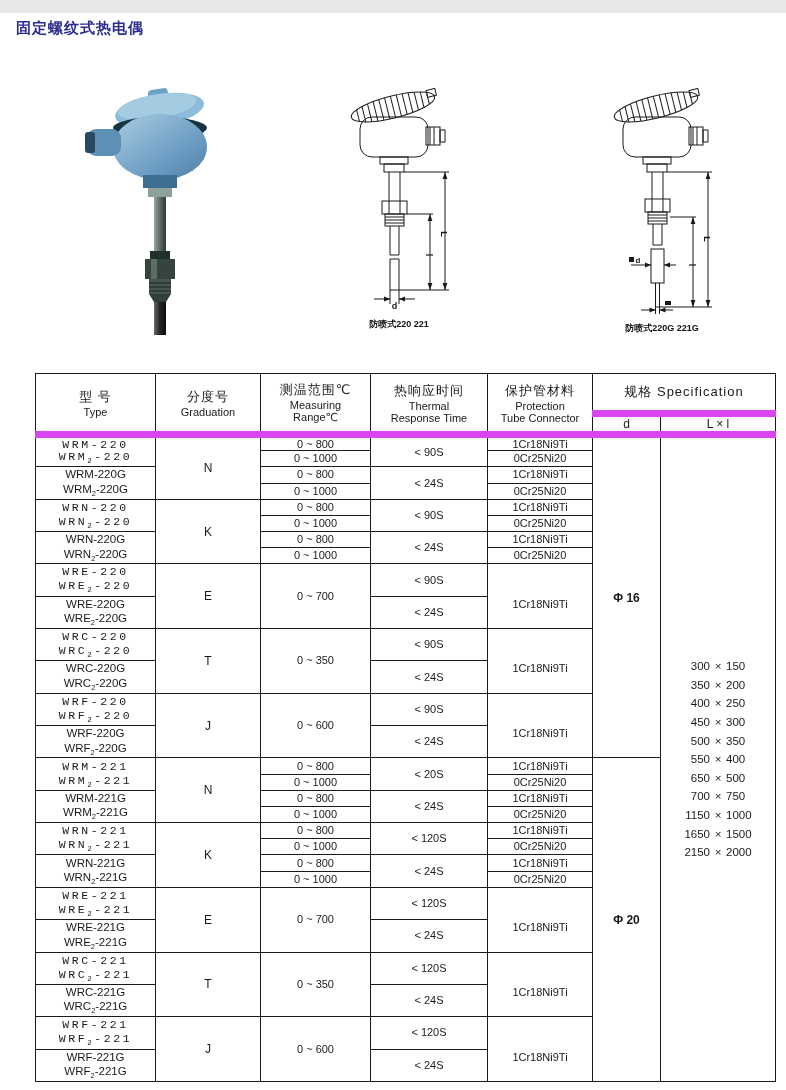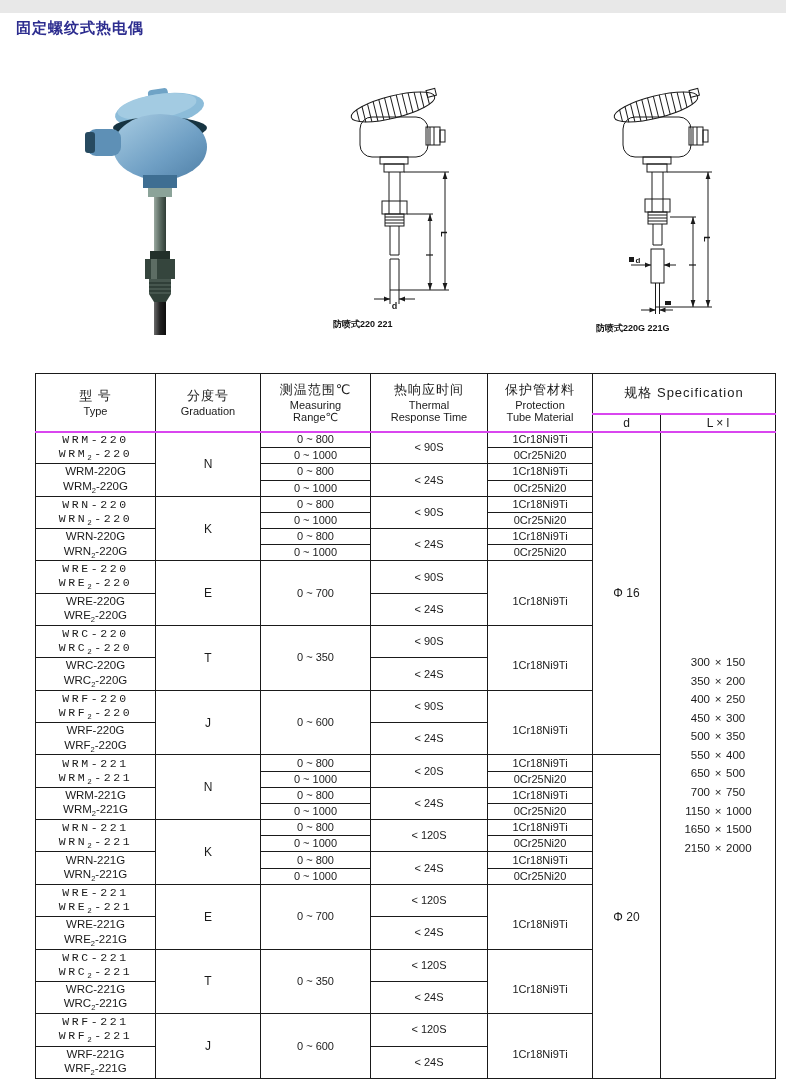--- a/index.html
+++ b/index.html
@@ -9,48 +9,48 @@
     font-family:"Liberation Sans","DejaVu Sans",sans-serif; color:#1a1a1a;
   }
   
   .titles { position:absolute; left:16px; top:6px; }
   .title-zh { font-size:15px; font-weight:bold; color:#2d2d8f; letter-spacing:1px; }
   .title-en { font-size:14.5px; font-weight:bold; color:#2d2d8f; margin-top:4px; }
   
   .fig-photo { position:absolute; left:85px; top:70px; }
   .fig-d1 { position:absolute; left:333px; top:74px; width:132px; }
   .fig-d2 { position:absolute; left:596px; top:74px; width:132px; }
-  .fig-caption { font-size:9px; font-weight:bold; margin-top:3px; color:#111; }
+  .fig-caption { font-size:9px; font-weight:bold; text-align:center; margin-top:3px; color:#111; }
   .linework { stroke:#1a1a1a; stroke-width:1; fill:none; }
   
   table.spec {
     position:absolute; left:35px; top:360px; width:740px;
     border-collapse:collapse; table-layout:fixed;
     border:1.6px solid #1a1a1a;
   }
   table.spec th, table.spec td {
     border-left:1px solid #1a1a1a; border-right:1px solid #1a1a1a;
     padding:0; text-align:center; vertical-align:middle;
   }
   thead tr.hr1 { height:40px; }
   thead tr.hr2 { height:18px; }
-  thead th { font-weight:normal; border-bottom:2px solid #d946ef; }
+  thead th { font-weight:normal; border-bottom:7px solid #d946ef; }
   .h-zh { font-size:13px; letter-spacing:1px; }
   .h-en { font-size:11px; letter-spacing:0; }
   .h-sub { font-size:12px; }
   tbody tr { height:16.18px; }
   tbody td { font-size:11px; line-height:1; }
   .bsep { border-bottom:1px solid #1a1a1a; }
   .c-type { text-align:left; padding-left:9px; font-size:11.5px; white-space:nowrap; }
   .c-type.sp { letter-spacing:2.6px;font-family:Liberation Mono, monospace; }
   .c-type sub { font-size:7.5px; }
   .c-grad { font-size:12px; }
   .c-resp, .c-range, .c-mat { font-size:11px; }
   .c-mat.low { padding-top:16px; }
-  .c-d { font-size:12px; }
+  .c-d { font-size:12px;font-weight:bold; }
   .c-lxl { vertical-align:middle; }
   .spec-line { display:grid; grid-template-columns:42px 16px 42px; justify-content:center; line-height:18.6px; font-size:11.5px; }
   .spec-line .a { text-align:right; }
   .spec-line .x { text-align:center; }
   .spec-line .b { text-align:left; }
 </style>
 </head>
 <body>
 
 <div class="page">
@@ -270,21 +270,21 @@
           <div class="h-en">Range℃</div>
         </th>
         <th rowspan="2">
           <div class="h-zh">热响应时间</div>
           <div class="h-en">Thermal</div>
           <div class="h-en">Response Time</div>
         </th>
         <th rowspan="2">
           <div class="h-zh">保护管材料</div>
           <div class="h-en">Protection</div>
-          <div class="h-en">Tube Material</div>
+          <div class="h-en">Tube Connector</div>
         </th>
         <th colspan="2">
           <div class="h-zh">规格 Specification</div>
         </th>
       </tr>
       <tr class="hr2">
         <th class="h-sub">d</th>
         <th class="h-sub">L × l</th>
       </tr>
     </thead>

